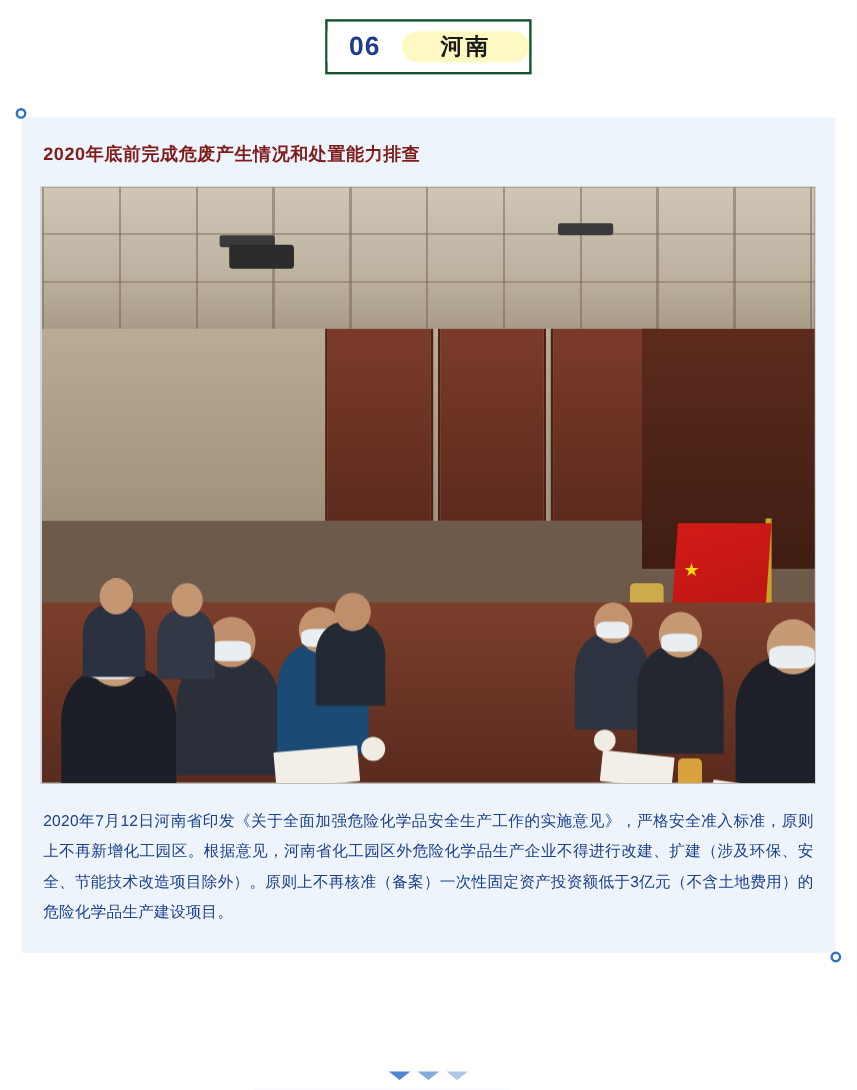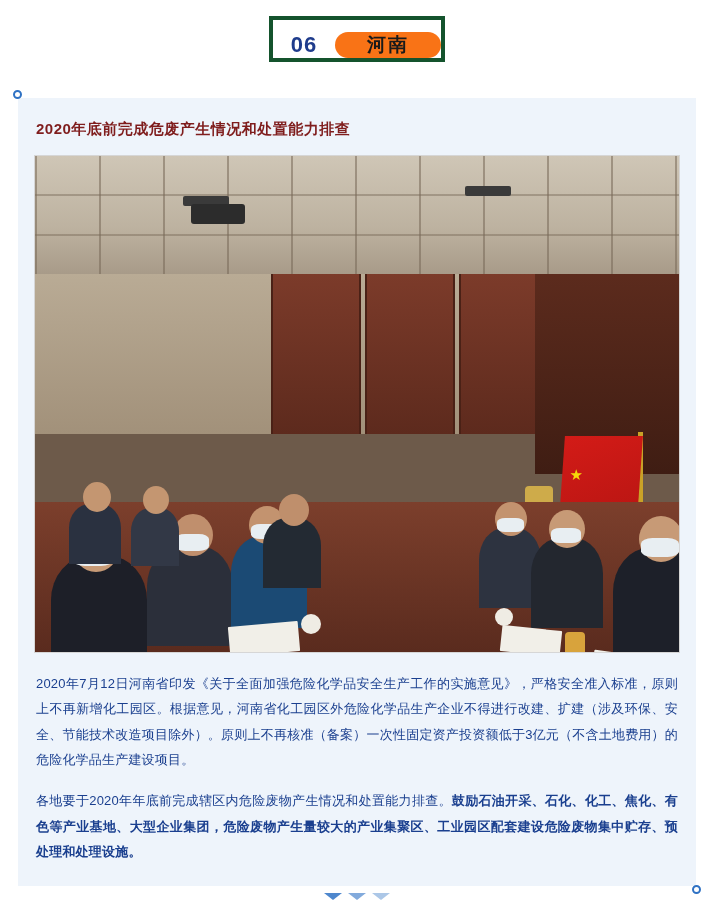--- a/index.html
+++ b/index.html
@@ -18,42 +18,42 @@
 
   
   .header {
     width: 100%;
     padding-top: 16px;
     display: flex;
     justify-content: center;
   }
   .badge {
     display: flex;
-    align-items: flex-end;
-    border: 4px solid #14532d;
+    align-items: center;
+    border: 2px solid #14532d;
     height: 46px;
     box-sizing: border-box;
   }
   .badge-num {
     display: flex;
     align-items: center;
     justify-content: center;
     width: 62px;
     background: #ffffff;
     color: #1f3c8c;
     font-size: 22px;
     font-weight: bold;
     letter-spacing: 1px;
   }
   .badge-name {
     display: flex;
     align-items: center;
     justify-content: center;
     width: 106px;
-    background: #f97316;
+    background: #fef9c3;
     color: #1a1a1a;
     font-size: 19px;
     font-weight: bold;
     letter-spacing: 2px;
     border-radius: 17px;
   }
 
   
   .card {
     position: relative;
@@ -291,22 +291,19 @@
     <div class="ph-doc" style="left:556px; top:500px; width:96px; height:44px; transform:rotate(8deg);"></div>
 
     <div class="ph-doc" style="left:266px; top:458px; width:20px; height:20px; border-radius:50%; background:#efece4;"></div>
     <div class="ph-doc" style="left:460px; top:452px; width:18px; height:18px; border-radius:50%; background:#efece4;"></div>
     <div class="ph-doc" style="left:530px; top:476px; width:20px; height:24px; border-radius:4px; background:#d8a33c;"></div>
 
   </div>
 
   <div class="para first">2020年7月12日河南省印发《关于全面加强危险化学品安全生产工作的实施意见》，严格安全准入标准，原则上不再新增化工园区。根据意见，河南省化工园区外危险化学品生产企业不得进行改建、扩建（涉及环保、安全、节能技术改造项目除外）。原则上不再核准（备案）一次性固定资产投资额低于3亿元（不含土地费用）的危险化学品生产建设项目。</div>
 
-  <div class="para">
-    <span>各地要于2020年年底前完成辖区内危险废物产生情况和处置能力排查。</span><b class="strong">鼓励石油开采、石化、化工、焦化、有色等产业基地、大型企业集团，危险废物产生量较大的产业集聚区、工业园区配套建设危险废物集中贮存、预处理和处理设施。</b>
-  </div>
 </div>
 
 <div class="footer">
   <span class="chev"></span>
   <span class="chev"></span>
   <span class="chev"></span>
 </div>
 
 </body></html>

